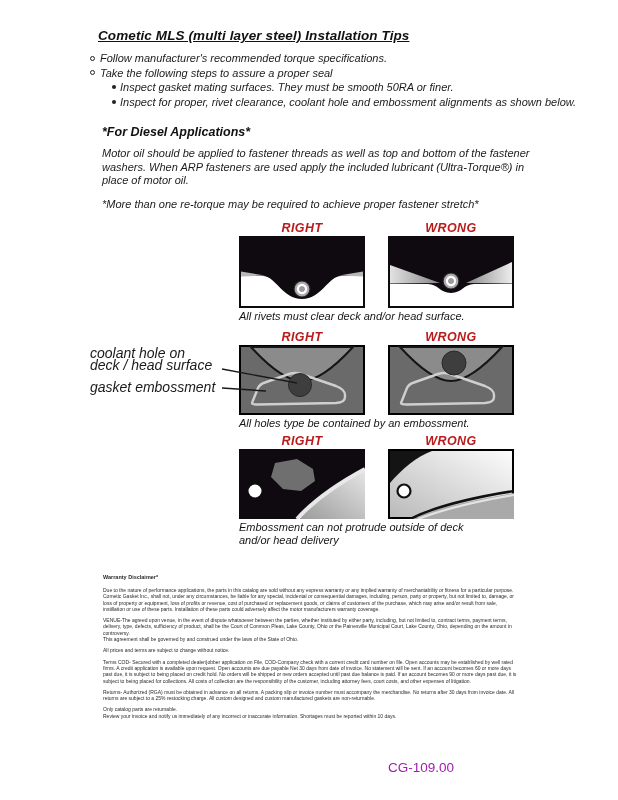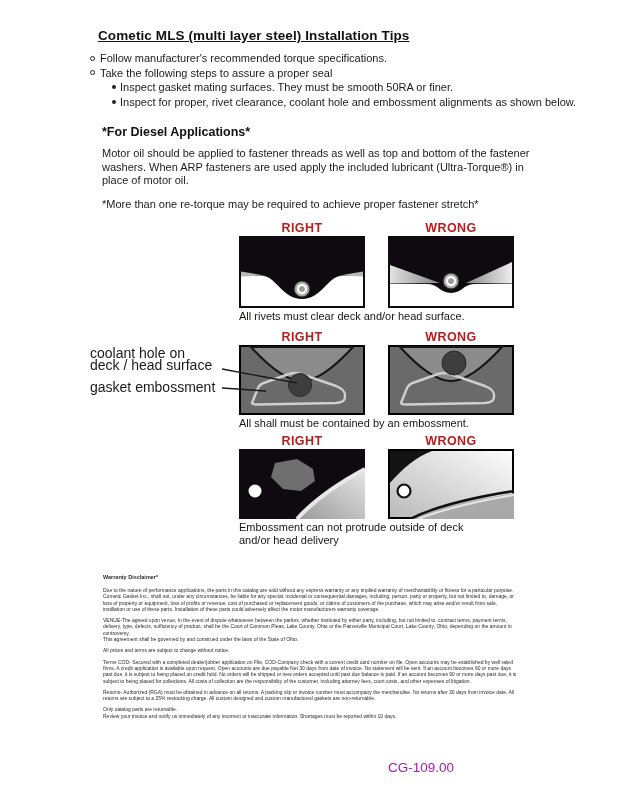--- a/index.html
+++ b/index.html
@@ -1,20 +1,20 @@
 <!DOCTYPE html>
 <html><head>
 <meta charset="utf-8">
 <style>
   html,body{margin:0;padding:0;background:#fff;}
   body{width:618px;height:800px;overflow:hidden;
        font-family:"Liberation Sans", sans-serif;color:#1c1c1c;
        -webkit-font-smoothing:antialiased;}
   .page{position:relative;width:618px;height:800px;background:#fff;}
-  .content{position:absolute;left:0;top:0;width:606px;padding:26px 0 0 90px;box-sizing:border-box;}
+  .content{position:absolute;left:0;top:0;width:606px;padding:26px 0 0 90px;box-sizing:border-box;font-style:italic;}
 
   
   .title{display:inline-block;margin:0 0 8px 8px;font-size:13.5px;font-weight:bold;
          text-decoration:underline;letter-spacing:0.1px;color:#111;}
 
   
   .bullets{font-size:11px;line-height:14.5px;text-align:right;}
   .b-item{display:flex;align-items:flex-start;}
   .b-ring{box-sizing:border-box;width:5px;height:5px;border:1px solid #222;border-radius:50%;
           flex:none;margin:4.5px 5px 0 0;}
@@ -148,21 +148,21 @@
           <rect x="1" y="1" width="124" height="68" fill="#6a6a6a" stroke="#000" stroke-width="2"></rect>
           <path d="M12,2 C34,26 50,36 63,36 C76,36 92,26 114,2 Z" fill="#8b8b8b" stroke="#151515" stroke-width="2"></path>
           <path d="M13,58 L19,43 Q21,39 26,37.5 L50,29 Q56,27 62,29 L97,41 Q106,44.5 106,50 L106,52 Q106,57.5 97,58 L19,59.5 Q13,59.5 13,58 Z" fill="none" stroke="#cfcfcf" stroke-width="2.4" stroke-linejoin="round"></path>
           <circle cx="66" cy="18" r="12" fill="#3e3e3e" stroke="#2a2a2a" stroke-width="1"></circle>
         </svg>
         <svg class="ptr-overlay" width="300" height="72" viewBox="0 0 300 72">
           <line x1="132" y1="24" x2="207" y2="38" stroke="#1a1a1a" stroke-width="1.4"></line>
           <line x1="132" y1="43" x2="176" y2="46" stroke="#1a1a1a" stroke-width="1.4"></line>
         </svg>
       </div>
-      <div class="caption">All shall must be contained by an embossment.</div>
+      <div class="caption">All holes type be contained by an embossment.</div>
     </div>
 
     
     <div class="pair" style="margin-top:5px;">
       <div class="rw-row">
         <span class="rw right">RIGHT</span>
         <span class="rw wrong">WRONG</span>
       </div>
       <div class="boxes-row" style="height:72px;">
         <svg class="dbox right" width="126" height="70" viewBox="0 0 126 70">

